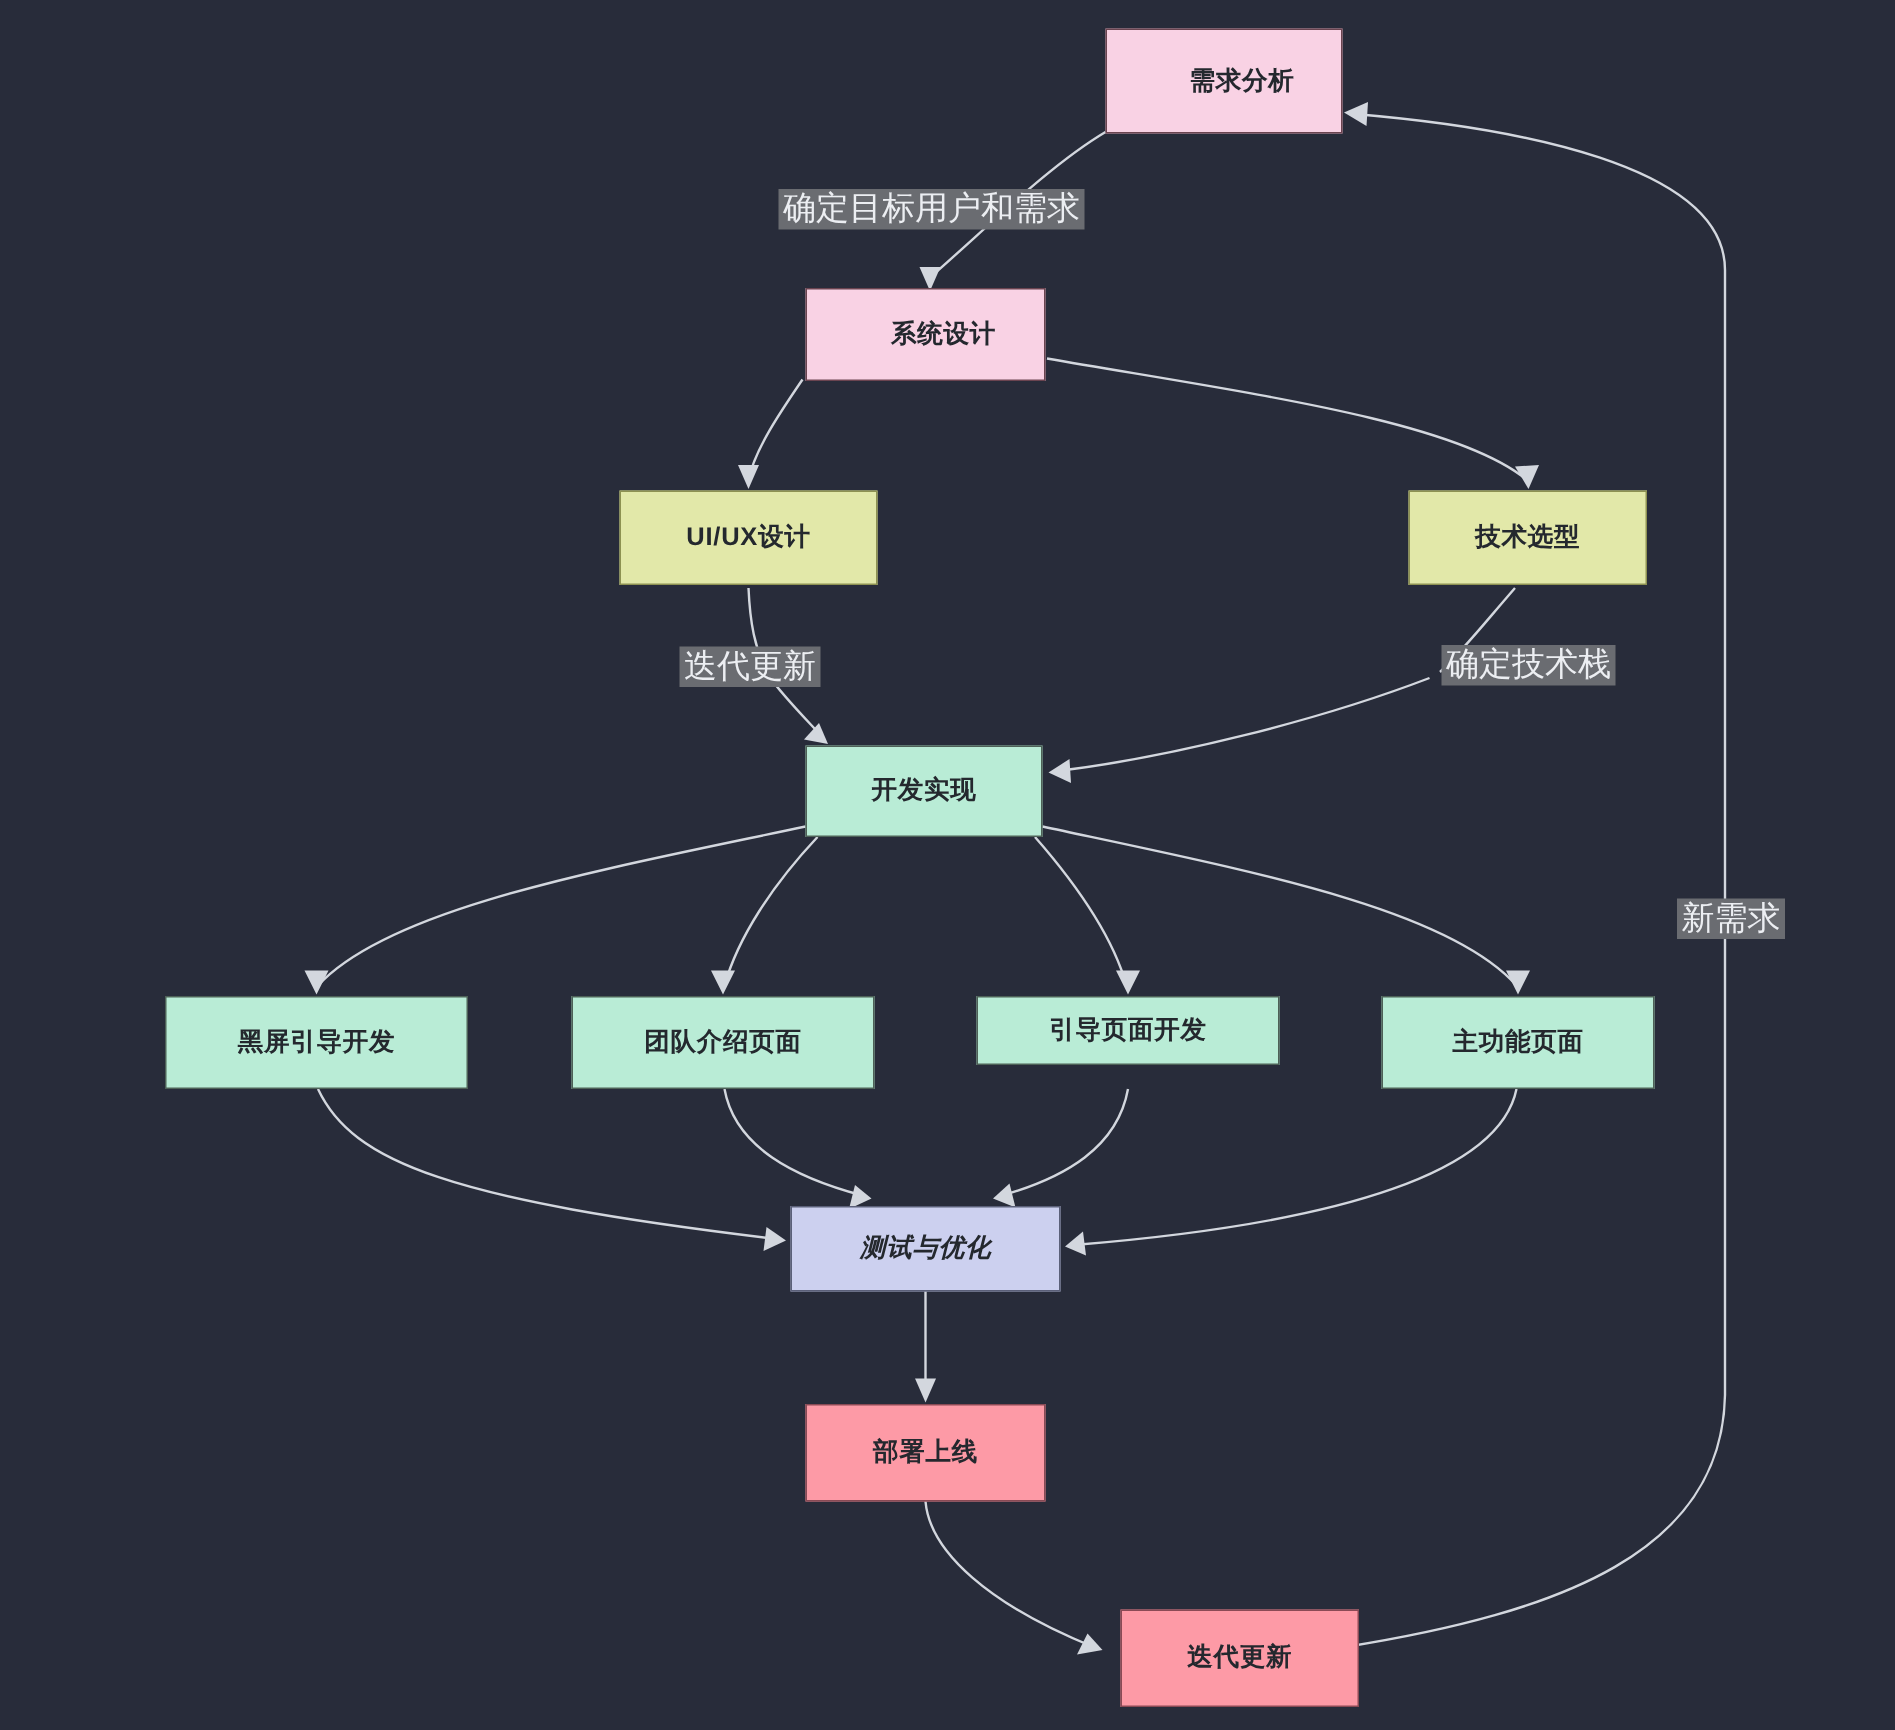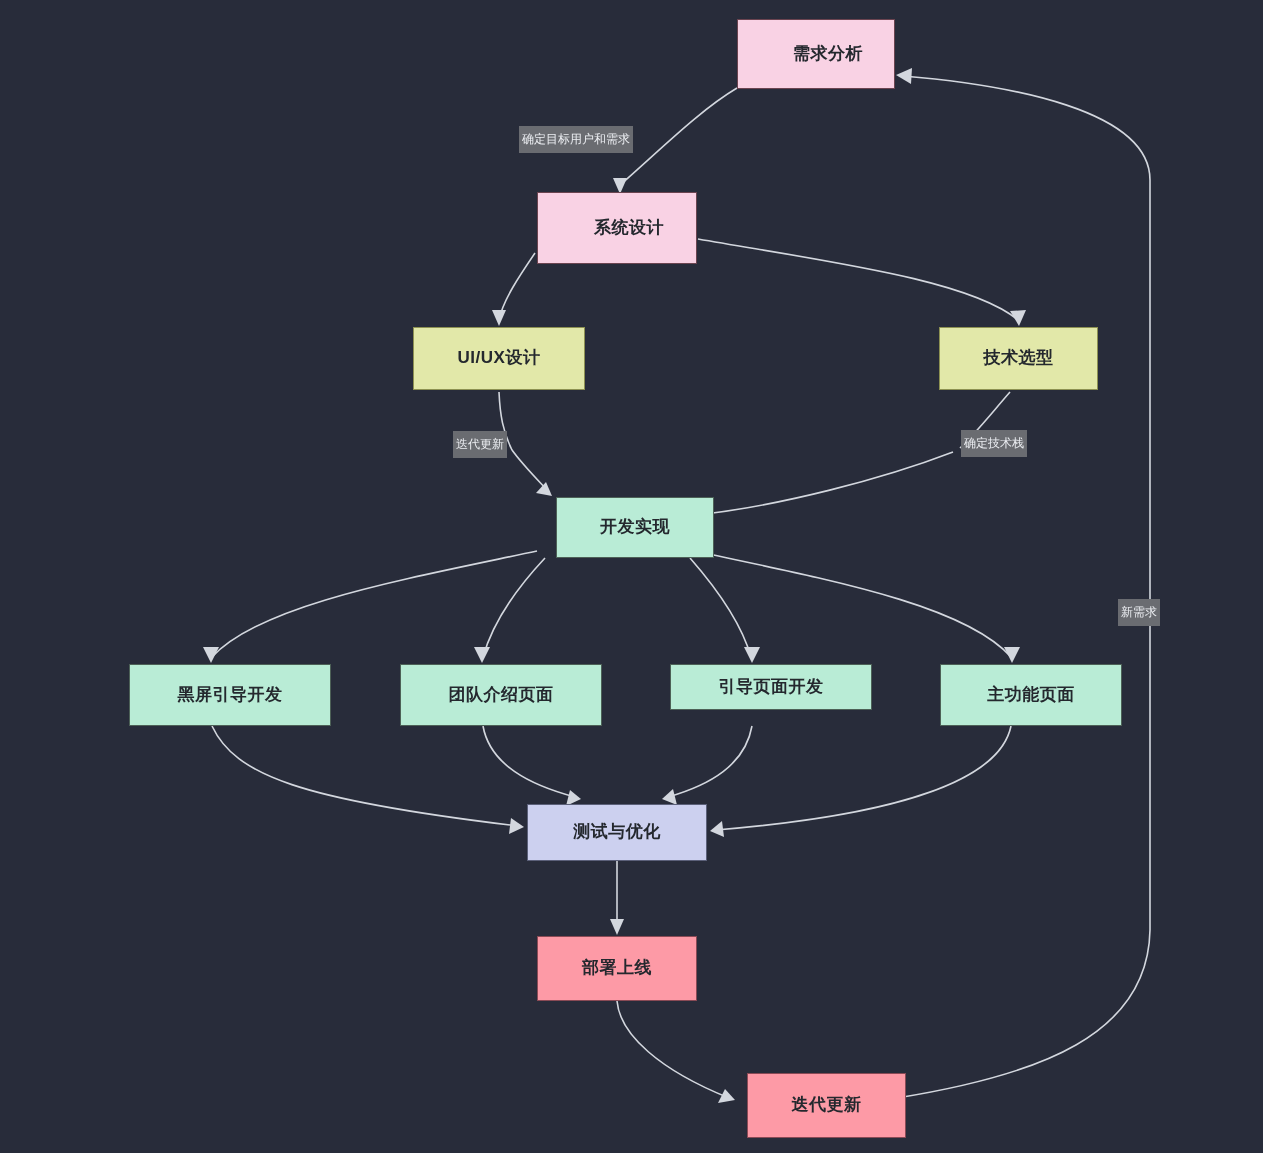--- a/index.html
+++ b/index.html
@@ -45,30 +45,30 @@
     font-size: 17px;
     letter-spacing: 0.5px;
     color: #24282e;
     border-style: solid;
     border-width: 1.4px;
     text-align: center;
     line-height: 1.2;
   }
   .node.pink   { background: #f9d2e4; border-color: #6b4450; padding-left: 24px; }
   .node.yellow { background: #e2e8a9; border-color: #8d9152; }
-  .node.green  { background: #b9ecd6; border-color: #4d6157; margin-left: 19px; }
-  .node.lilac  { background: #ccd0ef; border-color: #5b6079; }
+  .node.green  { background: #b9ecd6; border-color: #4d6157; }
+  .node.lilac  { background: #ccd0ef; border-color: #5b6079; font-style: italic; }
   .node.red    { background: #fd9aa6; border-color: #8a4a55; }
 
   .edge-label {
     position: absolute;
     box-sizing: border-box;
     background: #6a6c71;
     color: #eceef2;
-    font-size: 12px;
+    font-size: 22px;
     line-height: 26px;
     height: 27px;
     padding: 0 3px;
     white-space: nowrap;
     font-family: "Liberation Sans", "DejaVu Sans", sans-serif;
   }
 </style>
 </head>
 <body>
 
@@ -134,21 +134,21 @@
         <path class="edge-line" d="M 617,1001 C 620,1035 660,1070 729,1098"></path>
         <polygon class="edge-arrow" points="735,1100 718,1103 725,1089"></polygon>
       </g>
       <g>
         <path class="edge-line" d="M 897,1098 C 1040,1075 1148,1035 1150,930 L 1150,180 C 1150,110 1010,85 903,76"></path>
         <polygon class="edge-arrow" points="896,75 912,68 911,84"></polygon>
       </g>
     </svg>
   <div id="node-layer">
       <div class="node pink" style="left: 737px; top: 19px; width: 158px; height: 70px;">需求分析</div>
-      <div class="node pink" style="left: 537px; top: 192px; width: 160px; height: 72px;">系统设计</div>
+      <div class="node pink" style="left: 537px; top: 192px; width: 160px; height: 62px;">系统设计</div>
       <div class="node yellow" style="left: 413px; top: 327px; width: 172px; height: 63px;">UI/UX设计</div>
       <div class="node yellow" style="left: 939px; top: 327px; width: 159px; height: 63px;">技术选型</div>
       <div class="node green" style="left: 537px; top: 497px; width: 158px; height: 61px;">开发实现</div>
       <div class="node green" style="left: 110px; top: 664px; width: 202px; height: 62px;">黑屏引导开发</div>
       <div class="node green" style="left: 381px; top: 664px; width: 202px; height: 62px;">团队介绍页面</div>
       <div class="node green" style="left: 651px; top: 664px; width: 202px; height: 46px;">引导页面开发</div>
       <div class="node green" style="left: 921px; top: 664px; width: 182px; height: 62px;">主功能页面</div>
       <div class="node lilac" style="left: 527px; top: 804px; width: 180px; height: 57px;">测试与优化</div>
       <div class="node red" style="left: 537px; top: 936px; width: 160px; height: 65px; text-align: center;">部署上线</div>
       <div class="node red" style="left: 737px; top: 1073px; width: 159px; height: 65px; margin-left: 10px;">迭代更新</div>

